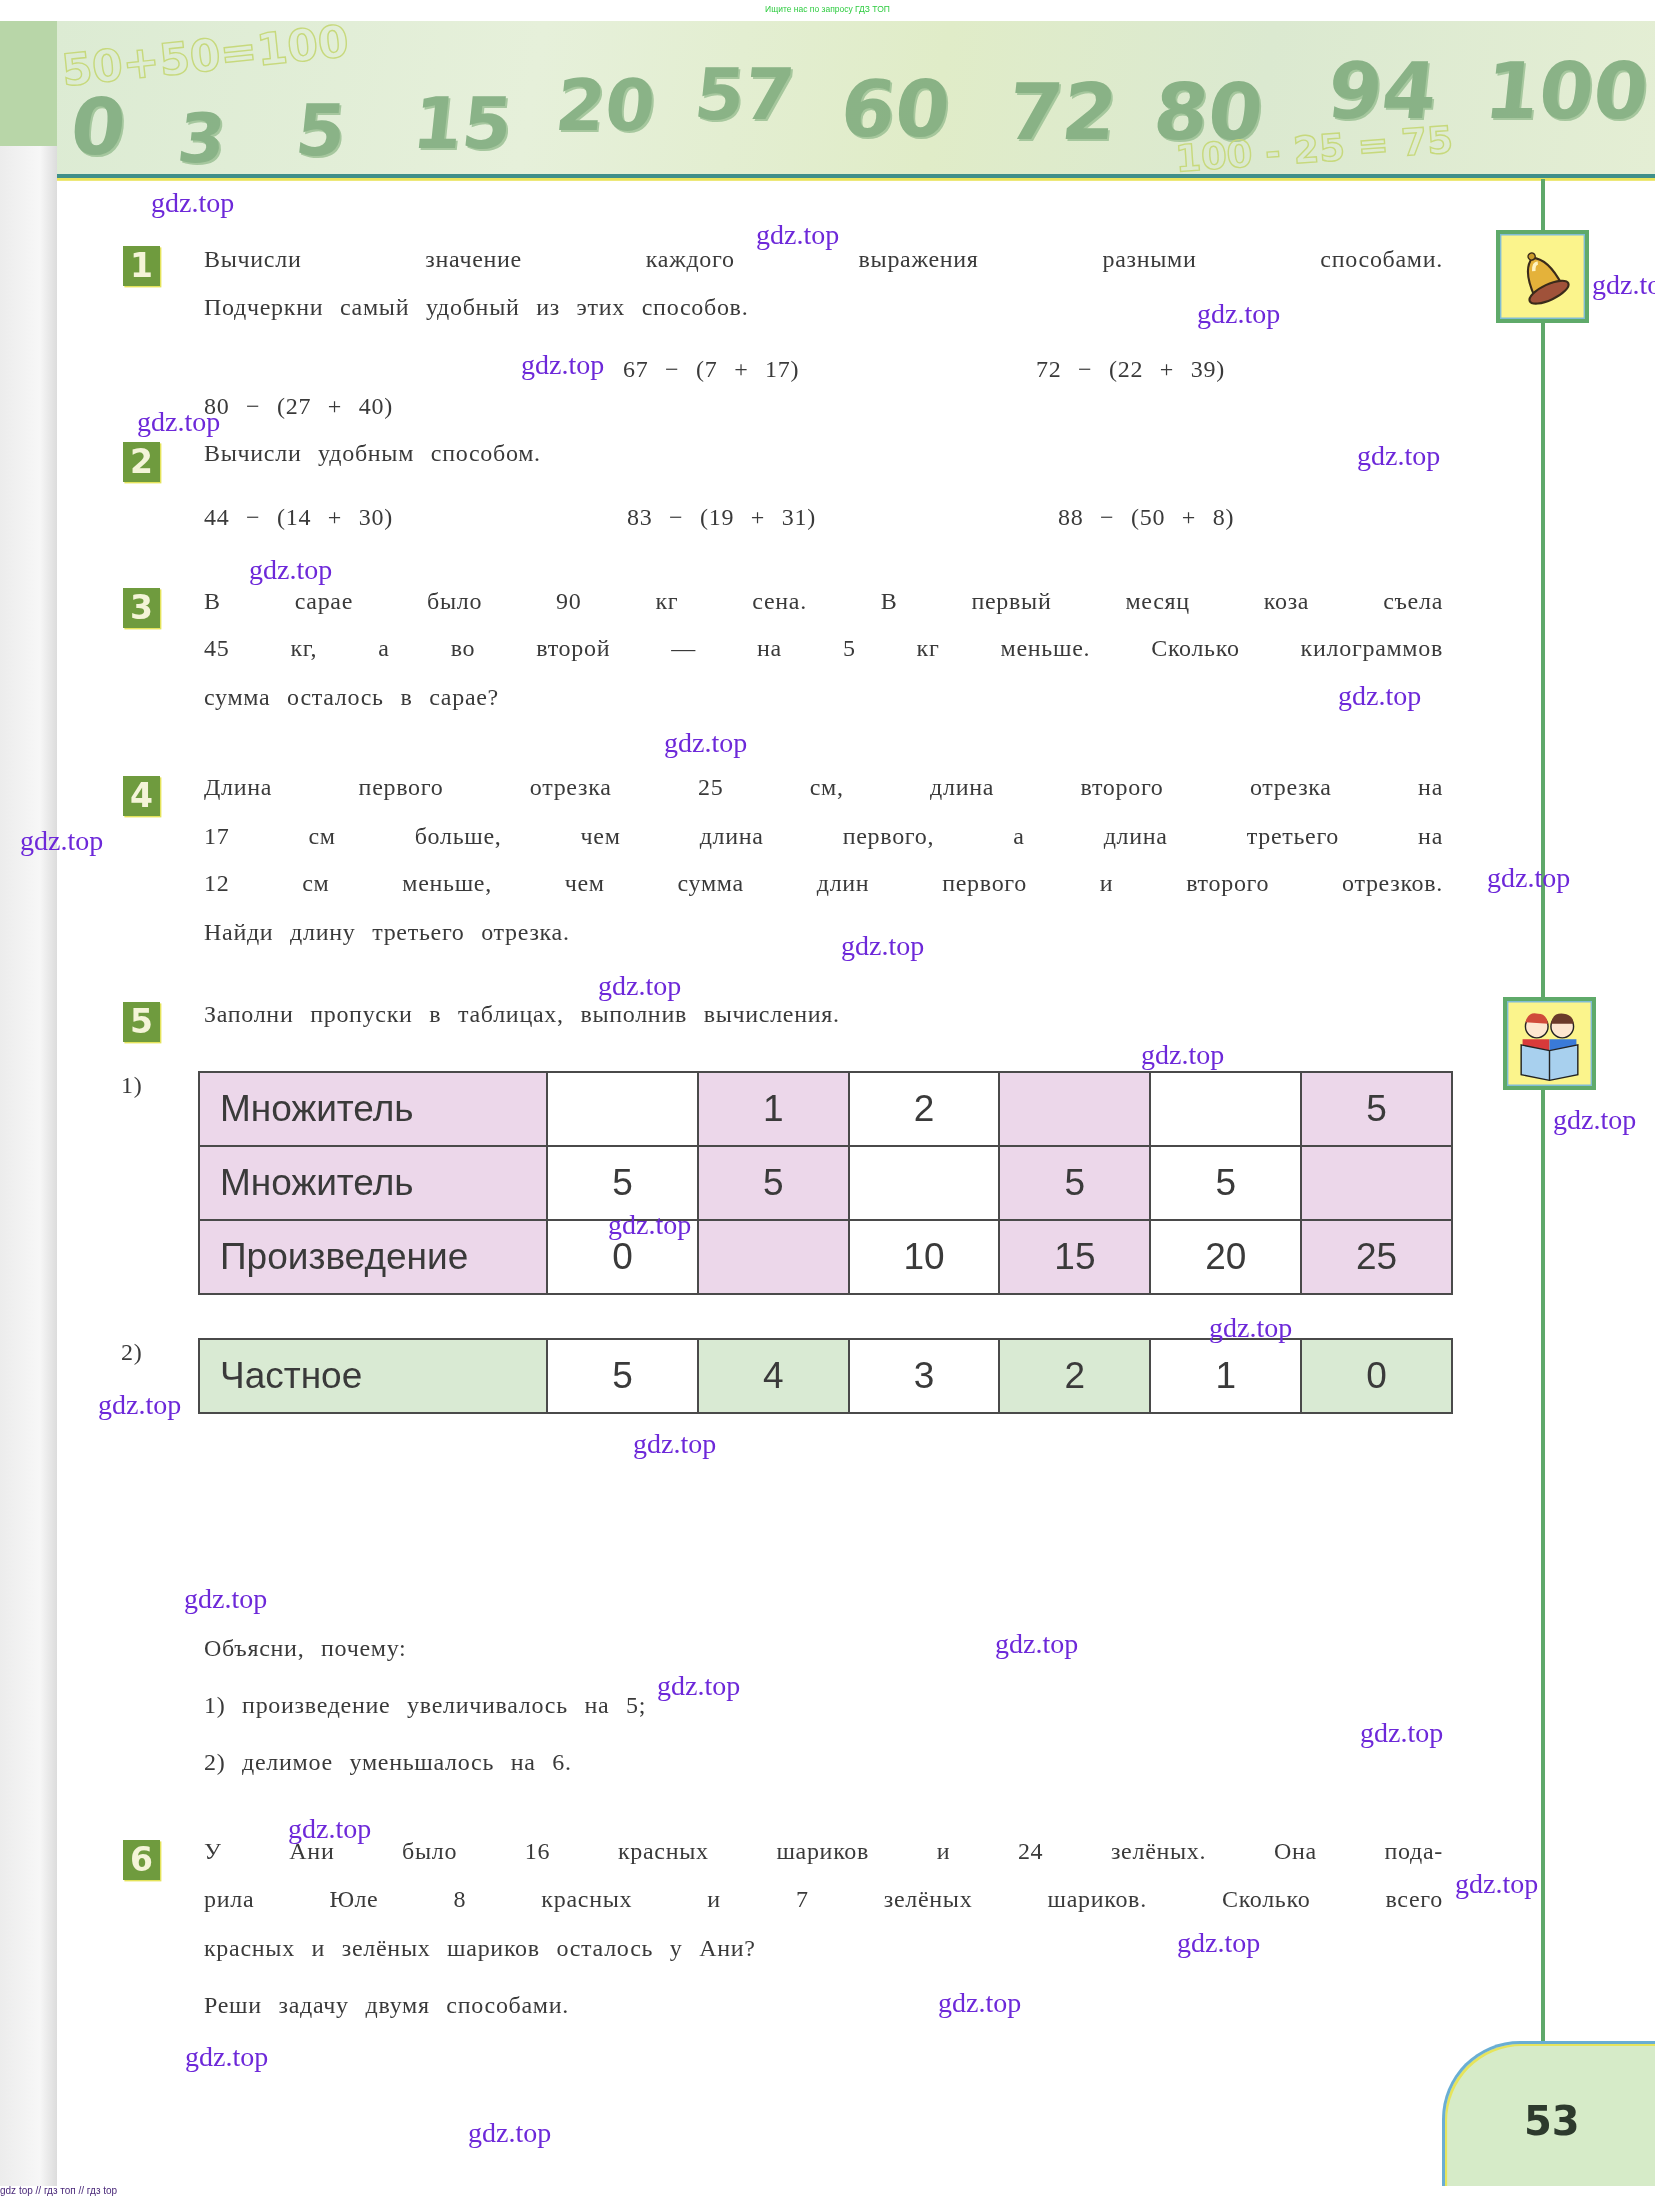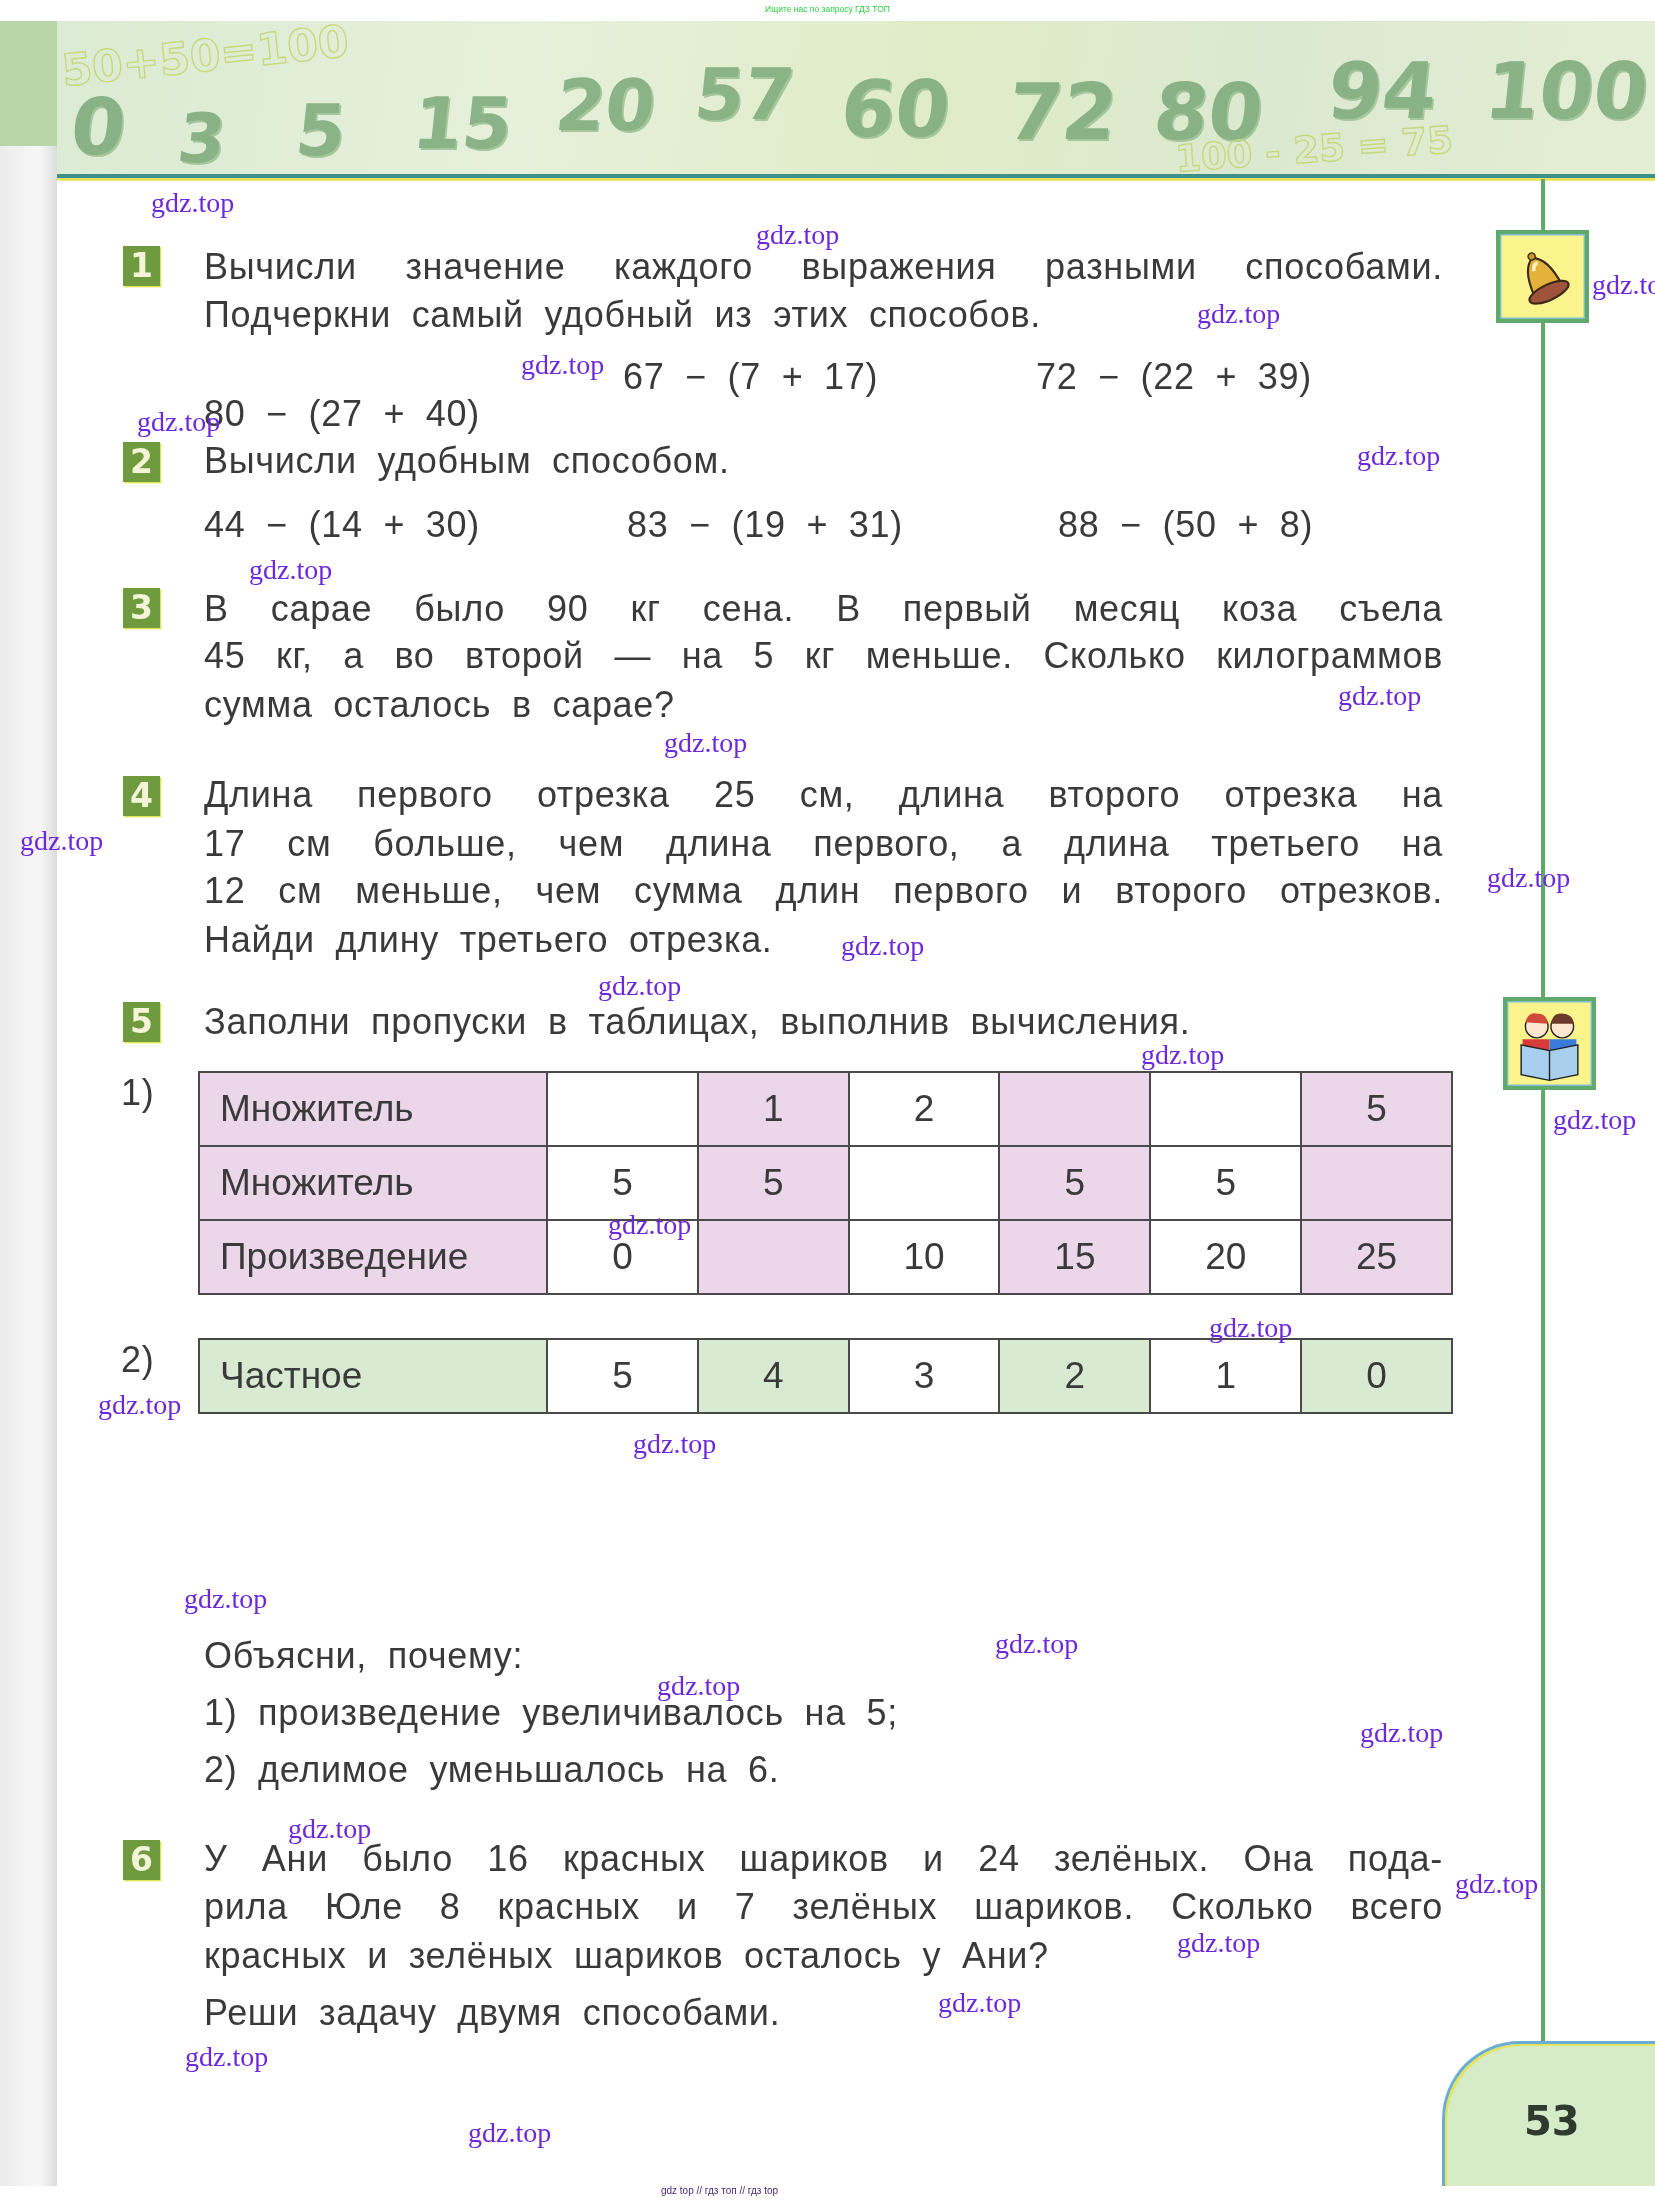--- a/index.html
+++ b/index.html
@@ -12,33 +12,33 @@
   .banner { left:57px; top:21.4px; width:1598px; height:153px;
             background:linear-gradient(100deg,#dcebd3 0%,#e6f0da 30%,#e0ecc8 55%,#dbe9d0 75%,#e4eed4 100%);
             border-bottom:4.3px solid #3f8f8a; box-shadow:0 2.8px 0 #e9e35a; overflow:hidden; }
   .banner-num { position:absolute; font-weight:bold; color:#7ba97a; opacity:.85; font-family:"DejaVu Sans", sans-serif;
                 text-shadow:2.1px 2.1px 0 #9cc195; transform:skewX(-6deg); }
   .banner-formula { position:absolute; color:transparent; -webkit-text-stroke:1.4px #c7d97c; font-weight:bold; font-family:"DejaVu Sans", sans-serif; }
   .vline { left:1541px; top:179px; width:4.3px; height:1863px; background:#5fa86a; }
   .side-icon { width:85px; height:85px; background:#fbf48c; border:4.3px solid #5faa6a; box-shadow:inset 0 0 0 1.4px #7fbcd6; }
   .badge { width:37px; height:40px; background:#6f9b3e; color:#f4f4d8; font-weight:bold; font-size:33px;
            text-align:center; line-height:40px; box-shadow:1.4px 1.4px 0 #e4e35a; font-family:"DejaVu Sans", sans-serif; }
-  .txt { font-size:36px; letter-spacing:0.7px; word-spacing:10px; white-space:nowrap; }
+  .txt { font-size:24px; letter-spacing:0.7px; word-spacing:10px; white-space:nowrap;font-family:Liberation Serif, serif; }
   .just { text-align:justify; text-align-last:justify; width:1239px; }
   .wm { font-size:28px; color:#6d28d9; font-family:Liberation Serif, serif; }
   table.grid { position:absolute; border-collapse:collapse; left:198px; width:1255px; table-layout:fixed; }
   table.grid td { border:2.8px solid #4a4a4a; height:72px; font-size:37px; text-align:center; padding:0; }
   table.grid td.head { text-align:left; padding-left:20px; width:326px; }
   .pink { background:#ecd7ea; }
   .green { background:#d9ead3; }
   .white { background:#ffffff; }
   .page-tab { left:1442px; top:2041px; width:213px; height:142px; background:#d6ebc8;
               border-top-left-radius:78px; border-top:3.6px solid #6aaed3; border-left:3.6px solid #6aaed3; box-shadow:inset 2.1px 2.1px 0 #e6e45c; }
   .page-num { left:1524px; top:2098px; font-size:40px; font-weight:bold; color:#2d3a2d; font-family:"DejaVu Sans", sans-serif; }
-  .footer { left:0; width:1439px; top:2185px; text-align:center; font-size:10px; color:#4b2a7a; }
+  .footer { left:0; width:1439px; top:2185px; text-align:left; font-size:10px; color:#4b2a7a; }
 </style>
 </head>
 <body>
 
 <div class="abs top-note">Ищите нас по запросу ГДЗ ТОП</div>
 
 <div class="abs left-margin"></div>
 <div class="abs left-margin-band"></div>
 
 <div class="abs banner">

